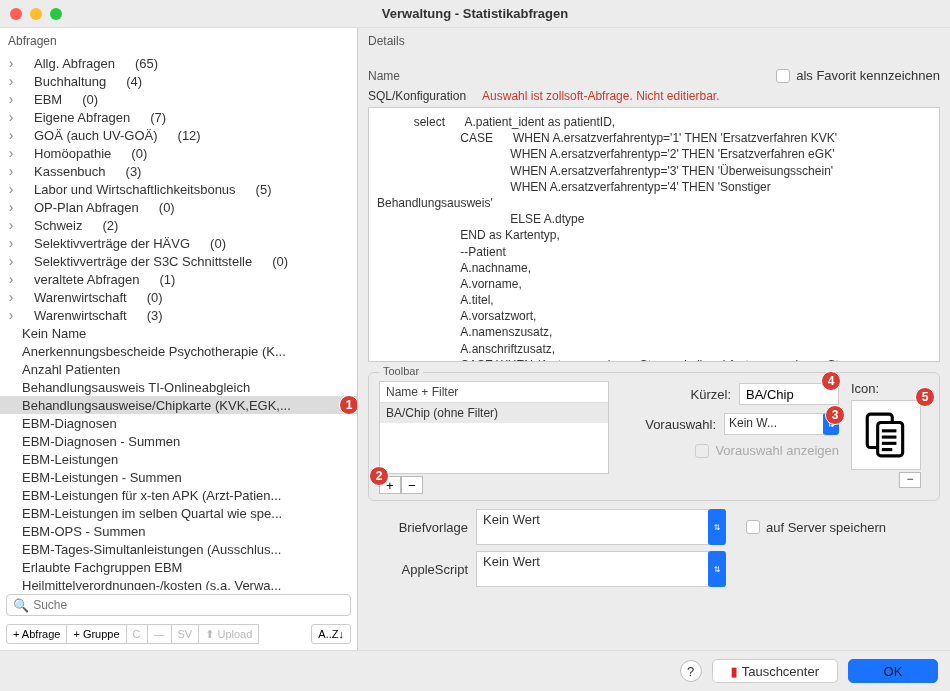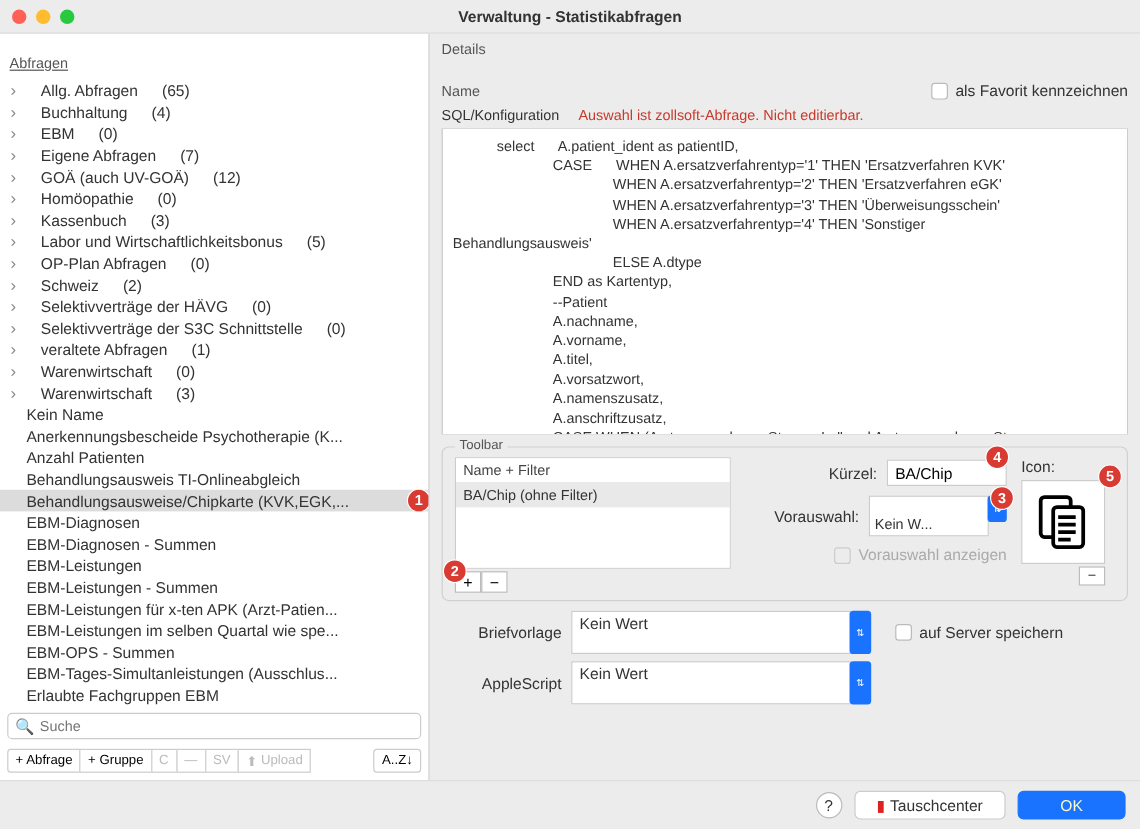--- a/index.html
+++ b/index.html
@@ -29,21 +29,21 @@
 .traffic .g { background: #28c840; }
 .title-bar .wt { position: absolute; left: 0; right: 0; text-align: center; font-weight: 600; font-size: 13px; }
 .content { display: flex; flex: 1; overflow: hidden; }
 .left {
   width: 358px;
   background: #fff;
   display: flex;
   flex-direction: column;
   border-right: 1px solid #ccc;
 }
-.left-head { padding: 18px 8px 4px; font-size: 12px; color: #555; text-decoration: underline; }
+.left-head { padding: 6px 8px 4px; font-size: 12px; color: #555; }
 .tree { flex: 1; overflow-y: auto; padding: 2px 0; font-size: 13px; }
 .tree .row { display: flex; align-items: center; height: 18px; padding: 0 4px; white-space: nowrap; overflow: hidden; text-overflow: ellipsis; position: relative; gap: 16px; }
 .tree .cat::before { content: "›"; color: #888; width: 14px; display: inline-block; font-size: 14px; text-align: center; }
 .tree .cat .lbl { }
 .tree .cat .cnt { margin-left: 4px; }
 .tree .leaf { padding-left: 22px; }
 .tree .leaf.selected { background: #dcdcdc; }
 .search {
   margin: 4px 6px;
   display: flex; align-items: center;
@@ -92,41 +92,41 @@
 .tb-list { border: 1px solid #ccc; background: #fff; font-size: 12px; }
 .tb-list .hdr { background: #fff; border-bottom: 1px solid #ddd; padding: 3px 6px; color: #444; }
 .tb-list .item { padding: 3px 6px; background: #e9e9e9; }
 .tb-list .blank { height: 50px; background: #fff; }
 .tb-pm { display: flex; margin-top: 2px; }
 .tb-pm button { width: 22px; height: 18px; border: 1px solid #bbb; background: #fff; }
 .tb-mid { flex: 1; display: flex; flex-direction: column; gap: 8px; padding-top: 2px; }
 .form-row { display: flex; align-items: center; gap: 8px; justify-content: flex-end; }
 .form-row label { font-size: 13px; }
 .txt { border: 1px solid #ccc; background: #fff; height: 22px; padding: 2px 6px; font-size: 13px; width: 100px; }
-.sel { border: 1px solid #ccc; background: #fff; height: 22px; font-size: 12px; padding: 16px 4px; width: 100px; }
+.sel { border: 1px solid #ccc; background: #fff; height: 22px; font-size: 12px; padding: 2px 4px; width: 100px; }
 .sel-arrow { background: #1a73ff; color: #fff; display: inline-flex; width: 16px; height: 22px; align-items: center; justify-content: center; font-size: 9px; border-radius: 3px; margin-left: -1px; }
 .vor-row { display: flex; align-items: center; gap: 6px; justify-content: flex-end; color: #aaa; }
 .vor-row .cb { width: 14px; height: 14px; border: 1px solid #ccc; border-radius: 3px; }
 .tb-right { width: 78px; text-align: left; position: relative; }
 .tb-right .lbl { font-size: 13px; margin-bottom: 4px; }
 .icon-box { width: 70px; height: 70px; background: #fff; border: 1px solid #ccc; display: flex; align-items: center; justify-content: center; }
 .icon-box svg { width: 50px; height: 50px; }
 .minus-under { width: 22px; height: 16px; border: 1px solid #bbb; background: #fff; margin-left: 48px; margin-top: 2px; font-size: 12px; line-height: 12px; text-align: center; }
 .bottom-rows { margin-top: 8px; display: flex; flex-direction: column; gap: 6px; }
 .b-row { display: flex; align-items: center; gap: 8px; }
 .b-row label { width: 100px; text-align: right; font-size: 13px; }
 .combo { display: flex; align-items: stretch; flex: 0 0 250px; }
 .combo .val { flex: 1; border: 1px solid #ccc; background: #fff; height: 36px; padding: 2px 6px; font-size: 13px; }
 .combo .arr { width: 18px; background: #1a73ff; color: #fff; display: flex; align-items: center; justify-content: center; font-size: 8px; border-radius: 3px; margin-left: -1px; }
 .srv { display: flex; align-items: center; gap: 6px; margin-left: 12px; }
 .srv .cb { width: 14px; height: 14px; border: 1px solid #bbb; border-radius: 3px; background: #fff; }
 .footer { display: flex; justify-content: flex-end; align-items: center; gap: 10px; padding: 8px 12px; border-top: 1px solid #ddd; }
 .help { width: 22px; height: 22px; border-radius: 50%; border: 1px solid #bbb; background: #fff; font-size: 13px; display: flex; align-items: center; justify-content: center; }
 .btn { height: 24px; padding: 0 18px; border-radius: 5px; border: 1px solid #ccc; background: #fff; font-size: 13px; min-width: 110px; display: flex; align-items: center; justify-content: center; gap: 4px; }
-.btn.primary { background: #1a73ff; color: #fef9c3; border-color: #1a73ff; min-width: 90px; text-align: center; }
+.btn.primary { background: #1a73ff; color: #0f172a; border-color: #1a73ff; min-width: 90px; text-align: center; }
 .badge {
   position: absolute; width: 20px; height: 20px; border-radius: 50%;
   background: #d93a31; color: #fff; font-size: 12px; font-weight: 600;
   display: flex; align-items: center; justify-content: center;
   border: 1.5px solid #fff; z-index: 50;
 }
 </style>
 </head>
 <body>
 

